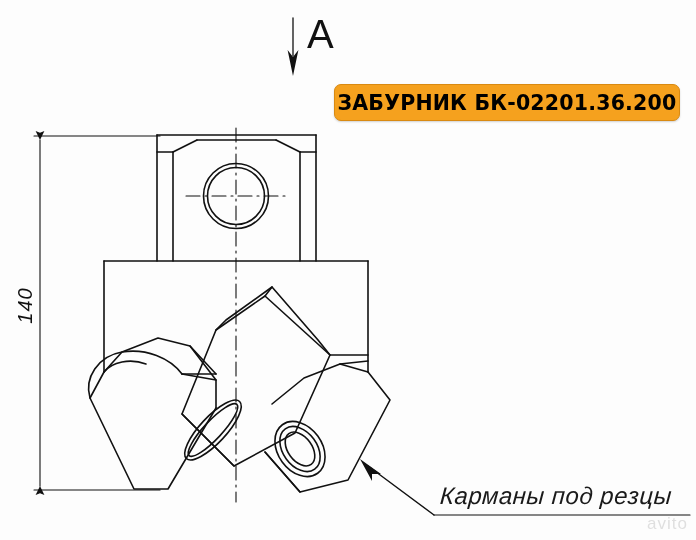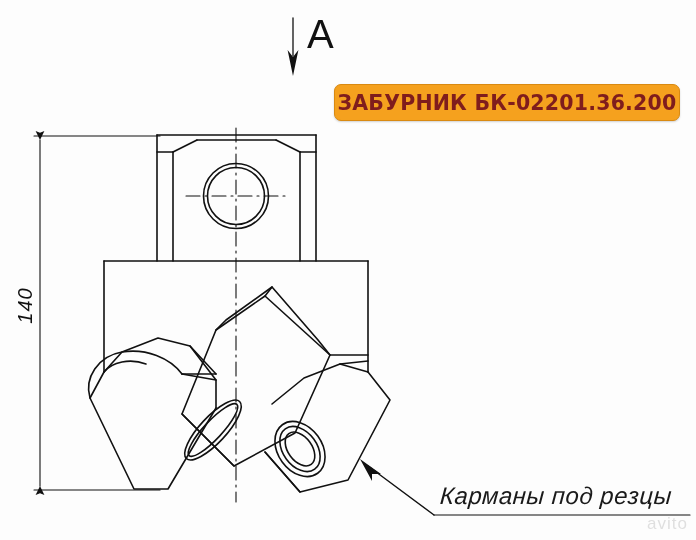--- a/index.html
+++ b/index.html
@@ -37,21 +37,21 @@
     box-sizing: border-box;
     display: flex;
     align-items: center;
     justify-content: center;
     box-shadow: 0 1px 2px rgba(0,0,0,0.18);
   }
   .badge-text {
     font-family: "DejaVu Sans", sans-serif;
     font-size: 20.5px;
     font-weight: bold;
-    color: #7f1d1d;
+    color: #000000;
     letter-spacing: 0.2px;
     white-space: nowrap;
   }
   
   .view-letter {
     position: absolute;
     left: 307px;
     top: 14px;
     font-family: "Liberation Sans", sans-serif;
     font-size: 40px;

